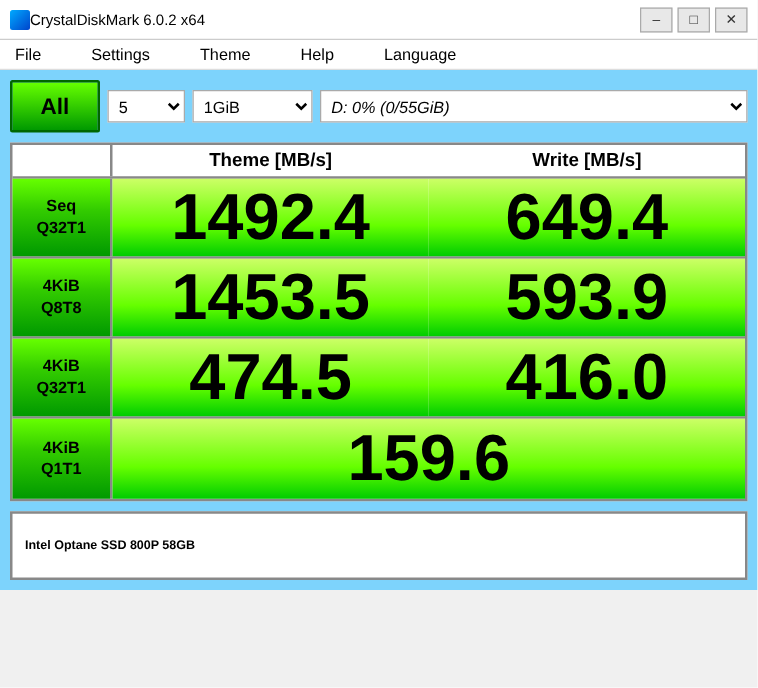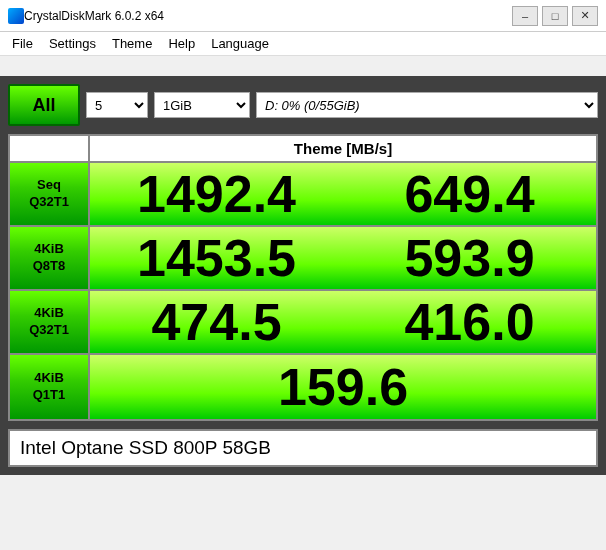--- a/index.html
+++ b/index.html
@@ -44,34 +44,34 @@
     }
 
     
     .menu-bar {
       background: #fff;
       display: flex;
       align-items: center;
       height: 24px;
       padding: 0 4px;
       border-bottom: 1px solid #ddd;
+      gap: 24px;
     }
     .menu-item {
       padding: 2px 8px;
       font-size: 13px;
       color: #000;
       cursor: pointer;
       border-radius: 2px;
     }
 
     
     .main {
       padding: 8px;
-      background: #404040;
-      margin-top: 20px;
+      background: #7dd3fc;
     }
 
     
     .top-controls {
       display: flex;
       align-items: center;
       gap: 6px;
       margin-bottom: 8px;
     }
     .btn-all {
@@ -161,23 +161,23 @@
       position: relative;
     }
     .grid-value:first-of-type {
       border-right: 2px solid #888;
     }
 
     
     .status-bar {
       border: 2px solid #888;
       background: #fff;
-      padding: 6px 10px;
-      font-size: 19px;
-      font-weight: normal;
+      padding: 20px 10px;
+      font-size: 10px;
+      font-weight: bold;
       color: #000;
     }
 
     
     .crystal-icon {
       width: 16px;
       height: 16px;
       background: linear-gradient(135deg, #00aaff, #0044cc);
       border-radius: 2px;
       display: inline-block;
@@ -220,20 +220,21 @@
     </select>
     <select class="select-control select-drive">
       <option>D: 0% (0/55GiB)</option>
     </select>
   </div>
 
   <div class="grid">
     <div class="grid-header">
       <div class="grid-header-spacer"></div>
       <div class="grid-col-header">Theme [MB/s]</div>
+      <div class="grid-col-header">Write [MB/s]</div>
     </div>
 
     <div class="grid-row">
       <div class="grid-label">Seq<br>Q32T1</div>
       <div class="grid-value">1492.4</div>
       <div class="grid-value">649.4</div>
     </div>
 
     <div class="grid-row">
       <div class="grid-label">4KiB<br>Q8T8</div>

